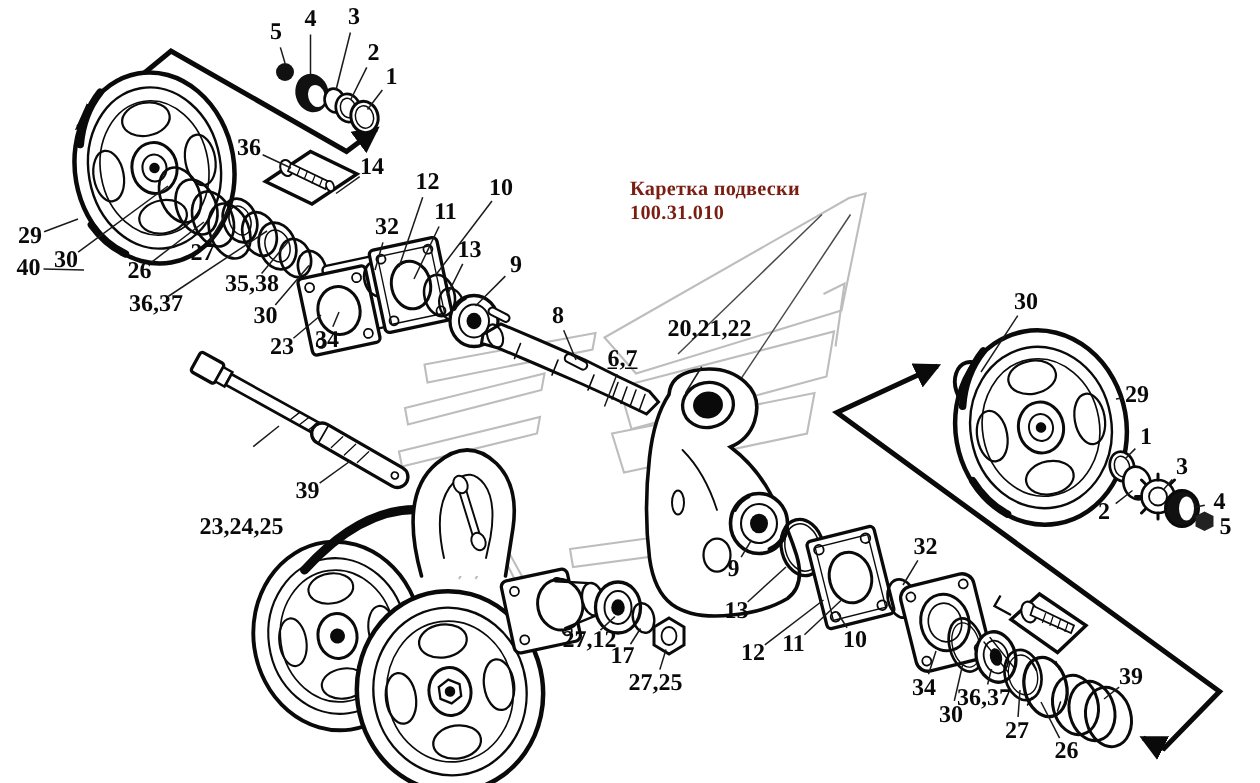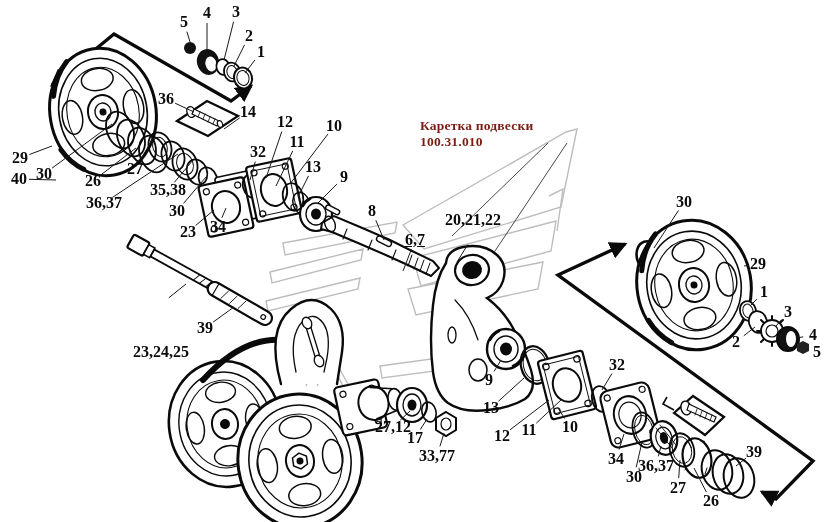--- a/index.html
+++ b/index.html
@@ -396,21 +396,21 @@
       <div class="callout" style="left: 334px; top: 126px;">10</div>
       <div class="callout" style="left: 313px; top: 167px;">13</div>
       <div class="callout" style="left: 344px; top: 177px;">9</div>
       <div class="callout" style="left: 372px; top: 211px;">8</div>
       <div class="callout" style="left: 415px; top: 240px; text-decoration: underline;">6,7</div>
       <div class="callout" style="left: 473px; top: 220px;">20,21,22</div>
       <div class="callout" style="left: 161px; top: 304px; margin-top: 48px;">23,24,25</div>
       <div class="callout" style="left: 205px; top: 328px;">39</div>
       <div class="callout" style="left: 393px; top: 427px;">27,12</div>
       <div class="callout" style="left: 415px; top: 438px; font-family: Liberation Serif, serif;">17</div>
-      <div class="callout" style="left: 437px; top: 456px;">33,77</div>
+      <div class="callout" style="left: 437px; top: 456px;">27,25</div>
       <div class="callout" style="left: 489px; top: 380px;">9</div>
       <div class="callout" style="left: 491px; top: 408px;">13</div>
       <div class="callout" style="left: 502px; top: 436px;">12</div>
       <div class="callout" style="left: 529px; top: 430px;">11</div>
       <div class="callout" style="left: 570px; top: 427px;">10</div>
       <div class="callout" style="left: 617px; top: 365px;">32</div>
       <div class="callout" style="left: 616px; top: 459px;">34</div>
       <div class="callout" style="left: 634px; top: 477px;">30</div>
       <div class="callout" style="left: 656px; top: 466px;">36,37</div>
       <div class="callout" style="left: 678px; top: 488px;">27</div>

